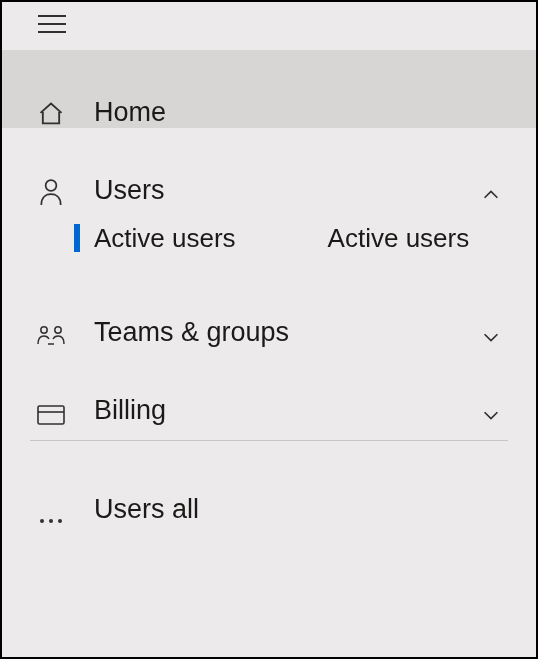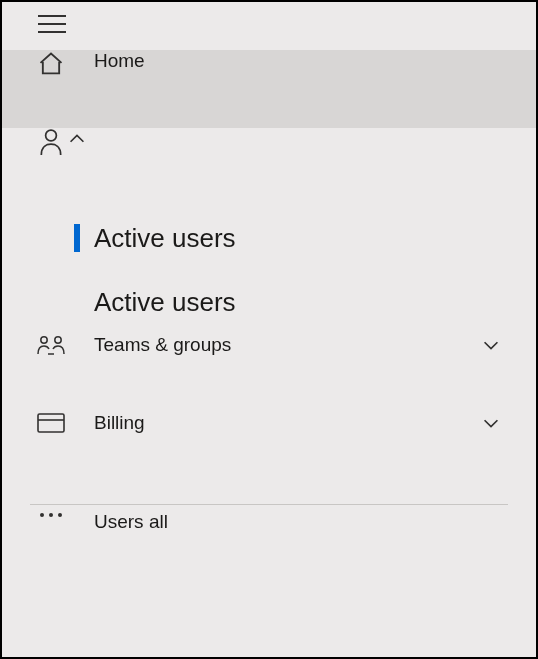--- a/index.html
+++ b/index.html
@@ -18,25 +18,25 @@
       position: relative;
       padding-top: 0;
     }
     .hamburger {
       padding: 12px 0 12px 36px;
       cursor: pointer;
     }
     .hamburger svg { display: block; }
     .nav-item {
       display: flex;
-      align-items: flex-start;
+      align-items: flex-end;
       height: 78px;
       padding-left: 34px;
       padding-right: 34px;
-      font-size: 19px;
+      font-size: 27px;
       color: #1b1a19;
       cursor: pointer;
       position: relative;
     }
     .nav-item.selected-top {
       background: #d8d6d5;
     }
     .nav-icon {
       width: 30px;
       display: flex;
@@ -48,21 +48,21 @@
       margin-left: 28px;
       flex: 1;
     }
     .chevron {
       flex-shrink: 0;
       display: flex;
       align-items: center;
     }
     .sub-list {
       display: flex;
-      flex-direction: column;
+      flex-direction: row;
     }
     .sub-item {
       display: flex;
       align-items: center;
       height: 64px;
       padding-left: 92px;
       font-size: 26px;
       color: #1b1a19;
       cursor: pointer;
       position: relative;
@@ -108,20 +108,21 @@
     <span class="nav-label">Home</span>
   </div>
 
   <div class="nav-item">
     <span class="nav-icon">
       <svg width="26" height="28" viewBox="0 0 24 26" fill="none" stroke="#323130" stroke-width="1.6">
         <circle cx="12" cy="7" r="5"></circle>
         <path d="M3 25 C3 17 8 15 12 15 C16 15 21 17 21 25"></path>
       </svg>
     </span>
+    <span class="nav-label">Users</span>
     <span class="chevron">
       <svg width="22" height="22" viewBox="0 0 24 24" fill="none" stroke="#323130" stroke-width="1.8">
         <polyline points="5 15 12 8 19 15"></polyline>
       </svg>
     </span>
   </div>
 
   <div class="sub-list">
     <div class="sub-item active">
       <span>Active users</span>

